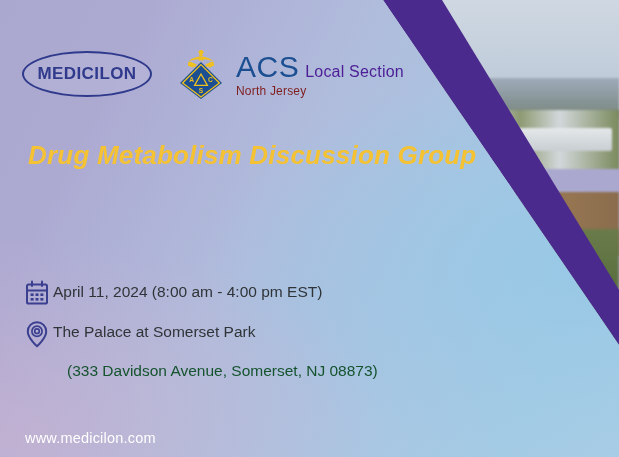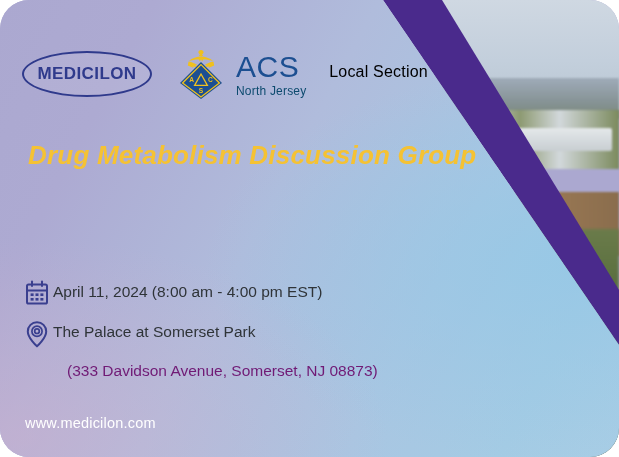--- a/index.html
+++ b/index.html
@@ -10,21 +10,20 @@
   body {
     font-family: "Liberation Sans", sans-serif;
   }
 
   .banner {
     position: relative;
     width: 619px;
     height: 457px;
     overflow: hidden;
     background: #aba8d0;
-    border-radius: 29px;
   }
 
   
   .photo {
     position: absolute;
     top: 0;
     right: 0;
     width: 330px;
     height: 457px;
     overflow: hidden;
@@ -246,27 +245,26 @@
     align-items: baseline;
     gap: 6px;
   }
   .acs-big {
     color: #1c4f91;
     font-size: 30px;
     font-weight: normal;
     letter-spacing: .5px;
   }
   .acs-sub {
-    color: #000000;
+    color: #4c1d95;
     font-size: 16px;
     letter-spacing: .2px;
-    margin-left: 24px;
   }
   .acs-line2 {
-    color: #0c4a6e;
+    color: #7f1d1d;
     font-size: 12px;
     margin-top: 3px;
     letter-spacing: .2px;
   }
 
   
   .kicker {
     position: absolute;
     left: 28px;
     top: 140px;
@@ -307,30 +305,30 @@
     flex: none;
     margin-top: -2px;
   }
   .detail-text {
     color: #2f3438;
     font-size: 15.5px;
     line-height: 1.25;
     white-space: nowrap;
   }
   .detail-sub {
-    color: #701a75;
+    color: #14532d;
     font-size: 15.5px;
     margin: 8px 0 0 43px;
     white-space: nowrap;
   }
 
   .site {
     position: absolute;
     left: 25px;
-    top: 415px;
+    top: 430px;
     color: #ffffff;
     font-size: 14.5px;
     letter-spacing: .2px;
   }
 </style>
 </head>
 <body>
 
 <div class="banner">
 

